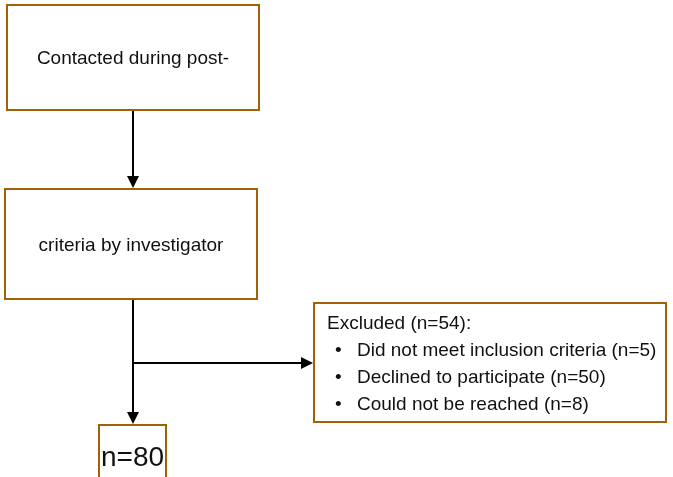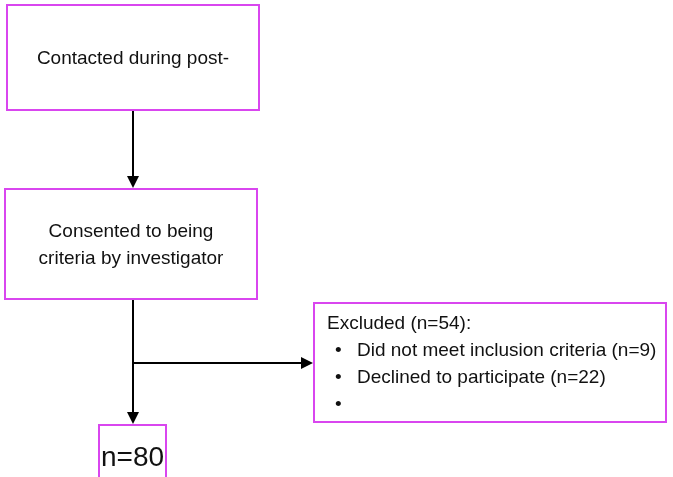--- a/index.html
+++ b/index.html
@@ -19,21 +19,21 @@
   .connectors {
     position: absolute;
     left: 0;
     top: 0;
     width: 673px;
     height: 477px;
   }
   .flow-box {
     position: absolute;
     box-sizing: border-box;
-    border: 2px solid #d946ef;
+    border: 2px solid #a16207;
     background: #ffffff;
     display: flex;
     flex-direction: column;
     align-items: center;
     justify-content: center;
     text-align: center;
     font-size: 19px;
     line-height: 27px;
   }
   .box-contacted {
@@ -97,37 +97,37 @@
       <line x1="133" y1="363" x2="303" y2="363" stroke="#000000" stroke-width="2"></line>
       <polygon points="313,363 301,357 301,369" fill="#000000"></polygon>
     </g>
   </svg>
 
   <div class="flow-box box-contacted">
     <div class="line-text">Contacted during post-</div>
   </div>
 
   <div class="flow-box box-consented">
-    <div class="line-text">Consented to being</div>
     <div class="line-text">criteria by investigator</div>
   </div>
 
   <div class="flow-box box-excluded">
     <div class="excl-title">Excluded (n=54):</div>
     <ul class="excl-list">
       <li class="excl-item">
         <span class="bullet-glyph">•</span>
-        <span class="line-text">Did not meet inclusion criteria (n=9)</span>
+        <span class="line-text">Did not meet inclusion criteria (n=5)</span>
       </li>
       <li class="excl-item">
         <span class="bullet-glyph">•</span>
-        <span class="line-text">Declined to participate (n=22)</span>
+        <span class="line-text">Declined to participate (n=50)</span>
       </li>
       <li class="excl-item">
         <span class="bullet-glyph">•</span>
+        <span class="line-text">Could not be reached (n=8)</span>
       </li>
     </ul>
   </div>
 
   <div class="flow-box box-final">
     <div class="line-text">n=80</div>
   </div>
 
 </div>
 

